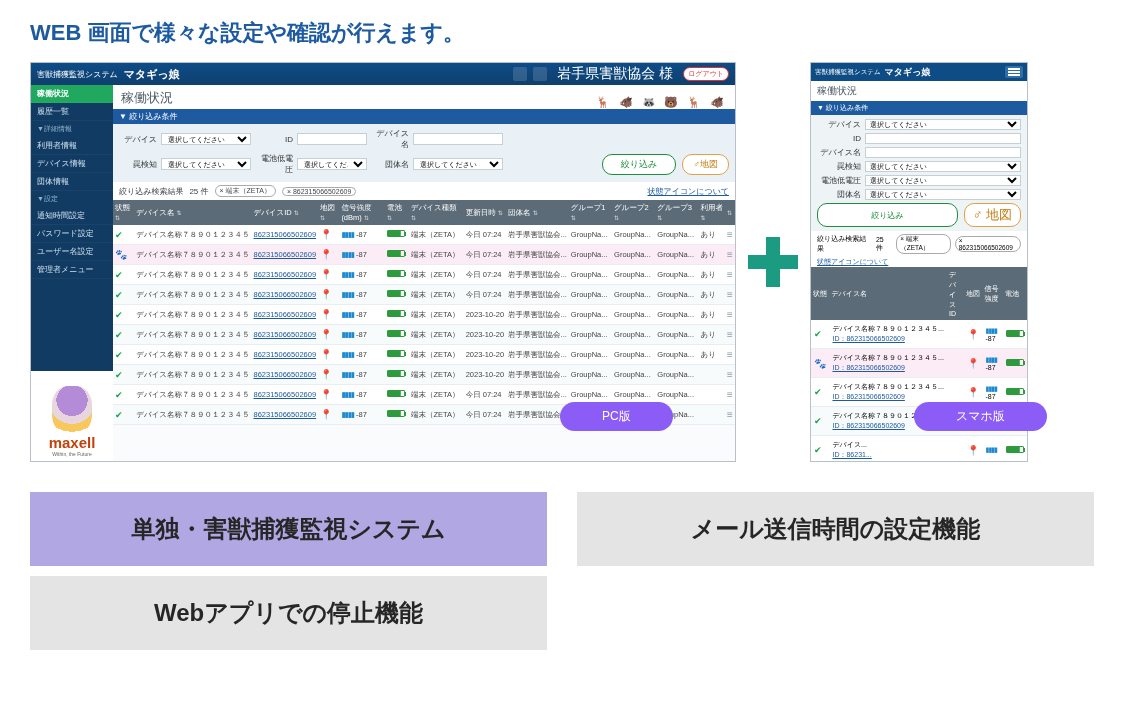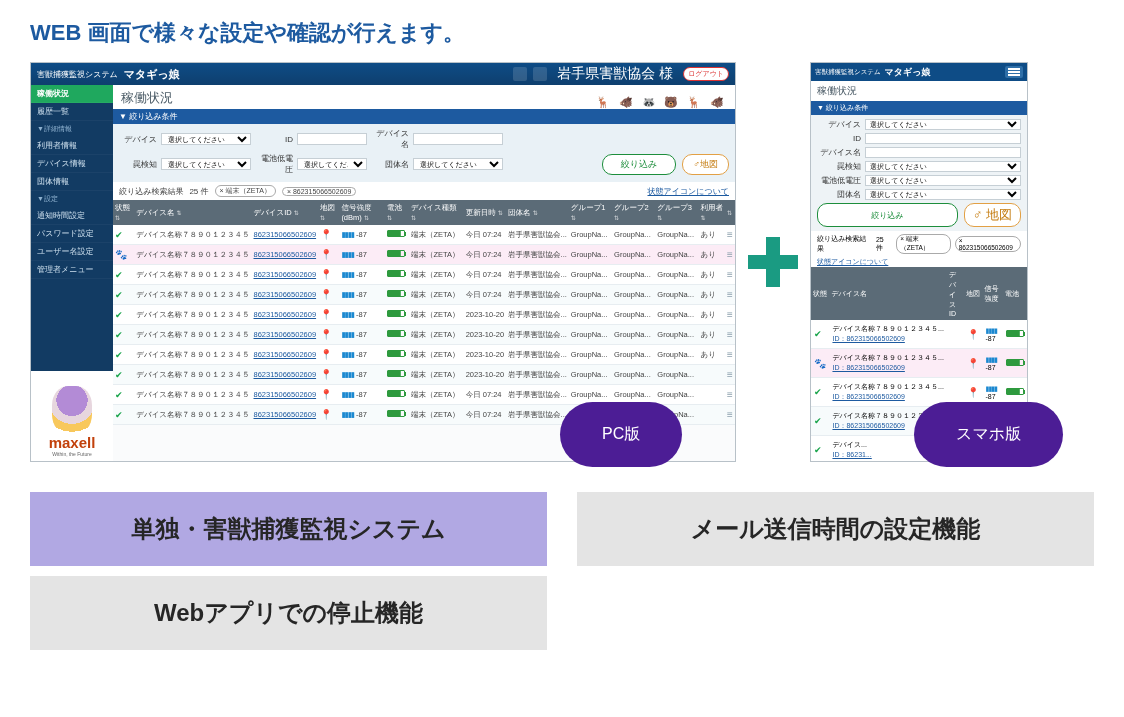--- a/index.html
+++ b/index.html
@@ -238,25 +238,25 @@
   table.sp-data td {
     padding:4px 3px; border-bottom:1px solid #e7edf1; background:#fff;
     white-space:nowrap;
   }
   table.sp-data tr.pink td { background:#fcecf6; }
   table.sp-data tr.alt td { background:#f7fbfc; }
 
   
   .badge {
     position:absolute;
-    background:#4c1d95;
+    background:#8b5cf6;
     color:#fff;
-    font-size:16px;
+    font-size:12px;
     border-radius: 50px;
-    padding: 22px 42px;
+    padding: 6px 42px;
     z-index: 5;
   }
   .badge-pc { left: 560px; top: 402px; }
   .badge-sp { left: 914px; top: 402px; }
 
   
   .features {
     display:grid;
     grid-template-columns: 1fr 1fr;
     gap: 10px 30px;

